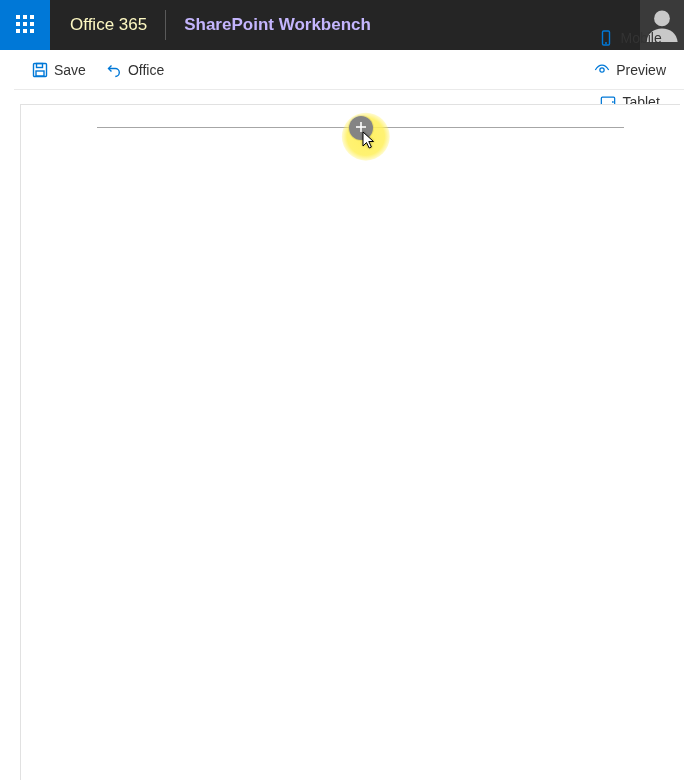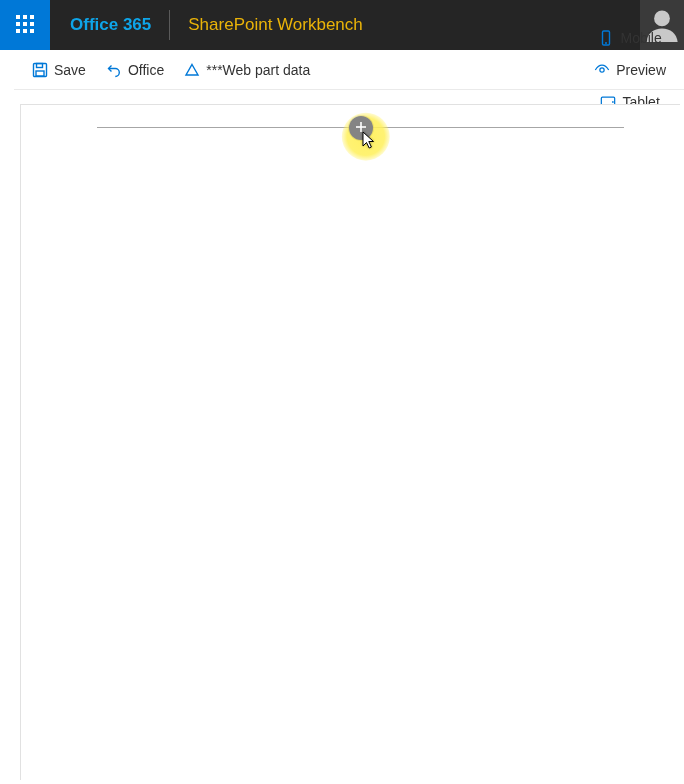--- a/index.html
+++ b/index.html
@@ -28,35 +28,35 @@
     justify-content: center;
     background: #0078d7;
     cursor: pointer;
   }
   .waffle-btn svg { fill: #fff; }
   .suite-title {
     display: flex;
     align-items: center;
     padding: 0 18px 0 20px;
     font-size: 17px;
-    font-weight: 700;
-    color: #0ea5e9;
+    font-weight: 400;
+    color: #fef9c3;
   }
   .suite-divider {
     width: 1px;
     margin: 10px 0;
     background: #5a5a5a;
   }
   .suite-app {
     display: flex;
     align-items: center;
     padding: 0 18px;
     font-size: 17px;
-    font-weight: 400;
-    color: #eab308;
+    font-weight: 700;
+    color: #c4b5fd;
   }
   .suite-spacer { flex: 1; }
   .me-tile {
     width: 44px;
     display: flex;
     align-items: center;
     justify-content: center;
     background: #3a3a3a;
   }
   .me-tile svg { fill: #c8c8c8; }
@@ -199,28 +199,20 @@
     <div class="cmd-btn">
       <span class="ic">
         <svg width="16" height="16" viewBox="0 0 16 16">
           <path d="M5.5 3.5L2.5 6.5 5.5 9.5"></path>
           <path d="M2.8 6.5h6.5a4 4 0 1 1 0 8"></path>
         </svg>
       </span>
       <span>Office</span>
     </div>
 
-    <div class="cmd-btn">
-      <span class="ic">
-        <svg width="16" height="16" viewBox="0 0 16 16">
-          <path d="M8 2.5 L14 13 H2 Z"></path>
-        </svg>
-      </span>
-      <span>***Web part data</span>
-    </div>
 
   </div>
 
   <div class="cmd-group-right">
 
     <div class="cmd-btn">
       <span class="ic">
         <svg width="14" height="16" viewBox="0 0 14 16">
           <rect x="3.5" y="1" width="7" height="14" rx="1.2"></rect>
           <line x1="6" y1="13" x2="8" y2="13"></line>

